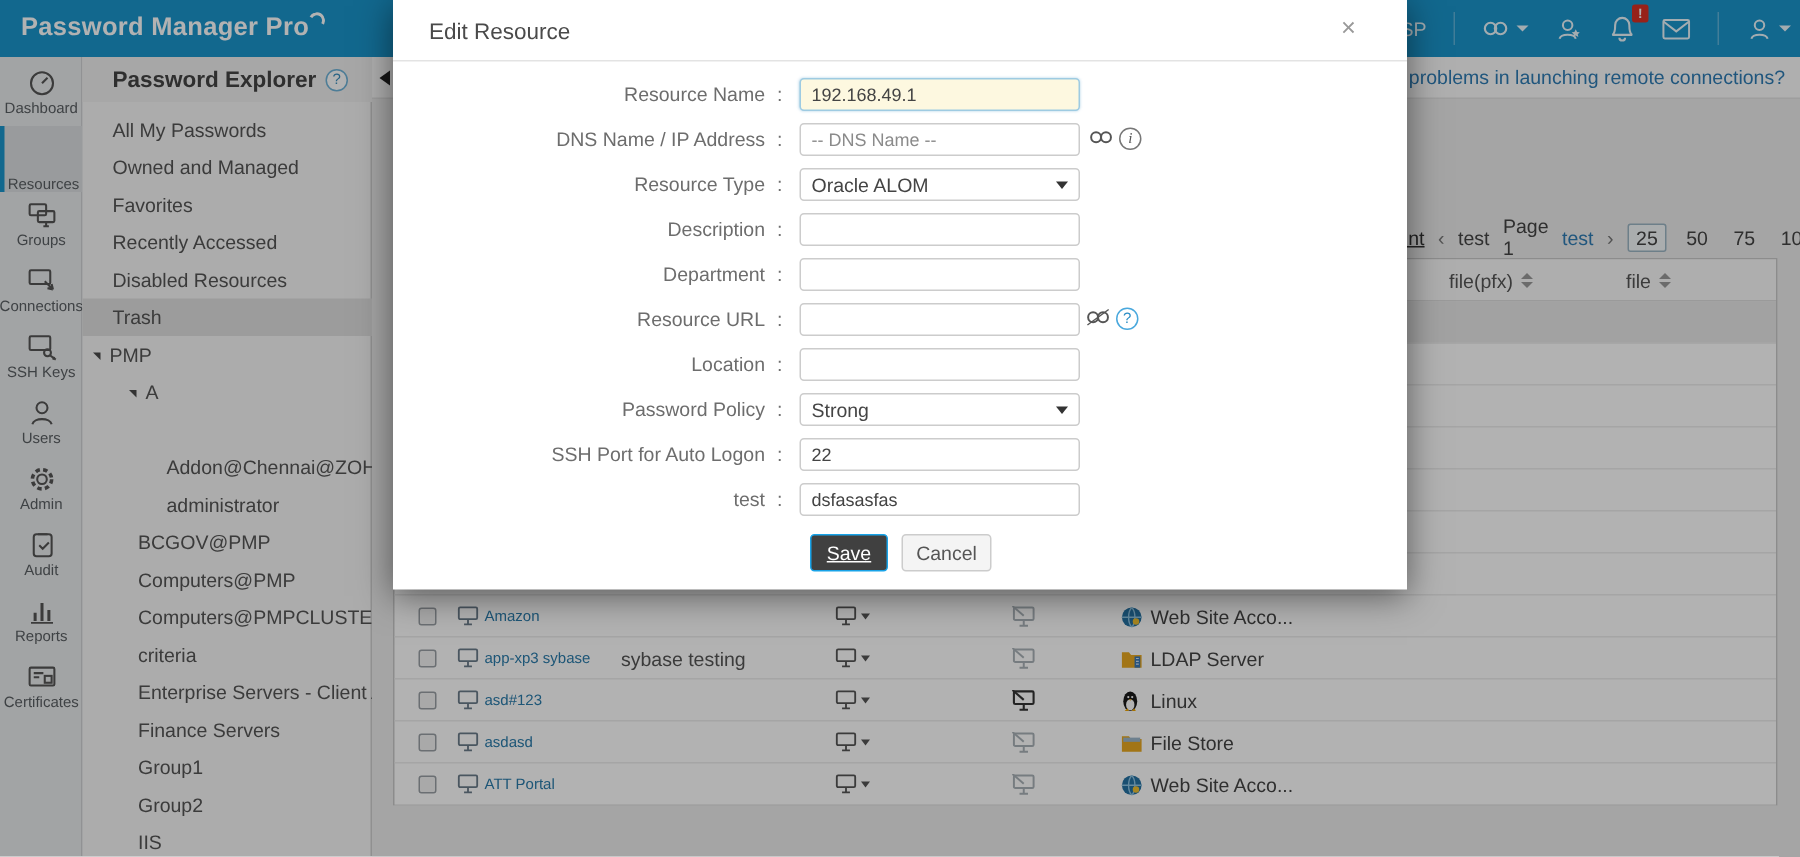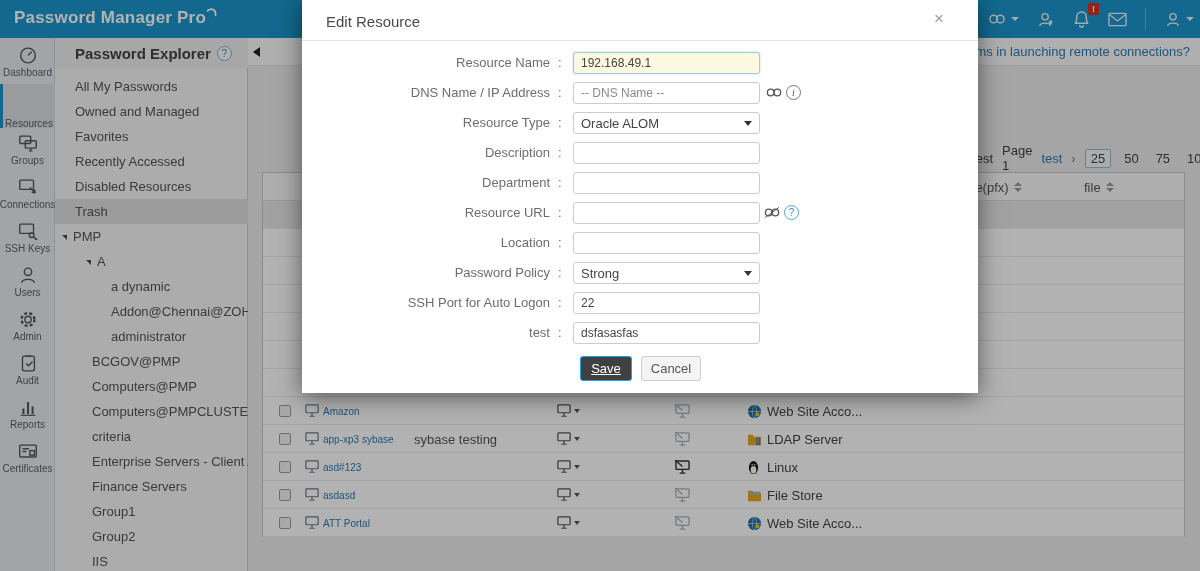--- a/index.html
+++ b/index.html
@@ -56,21 +56,21 @@
   .trow.selected { background:#e8e8e8; }
   .cell { position:absolute; top:0; height:28px; display:flex; align-items:center; }
   .cbx { width:12px; height:12px; border:1px solid #9aa0a5; border-radius:2px; background:#f2f2f2; cursor:pointer; }
   .rname { font-size:10px; color:#2b7cab; cursor:pointer; }
   .rdesc { font-size:13px; color:#555; }
   .rtype { font-size:13px; color:#444; }
   .mini-caret { width:0; height:0; border-left:3px solid transparent; border-right:3px solid transparent; border-top:4px solid #555; margin-left:2px; }
 
   
   .dim { position:absolute; inset:0; background:rgba(0,0,0,0.30); z-index:50; }
-  .modal { position:absolute; left:262px; top:0; width:676px; height:393px; background:#fff; z-index:60; box-shadow:0 4px 22px rgba(0,0,0,.5);margin-left:40px; }
+  .modal { position:absolute; left:262px; top:0; width:676px; height:393px; background:#fff; z-index:60; box-shadow:0 4px 22px rgba(0,0,0,.5); }
   .modal-title { position:absolute; left:24px; top:13px; font-size:15px; color:#4a4a4a; }
   .modal-close { position:absolute; right:34px; top:9px; font-size:17px; color:#999; cursor:pointer; }
   .modal-divider { position:absolute; left:0; top:40px; width:676px; height:1px; background:#e3e3e3; }
   .frow { position:absolute; left:0; width:676px; height:22px; }
   .flabel { position:absolute; left:0; top:3px; width:248px; text-align:right; font-size:13px; color:#6d6d6d; }
   .fcolon { position:absolute; left:256px; top:3px; font-size:13px; color:#6d6d6d; }
   .finput { position:absolute; left:271px; top:0; width:187px; height:22px; border:1px solid #ccc; border-radius:3px; font-size:12px; color:#444; padding:0 7px; background:#fff; font-family:"Liberation Sans", sans-serif; }
   .finput.focused { background:#fdf8e0; border:1px solid #9ecbe2; box-shadow:0 0 2px rgba(120,180,215,.6); }
   .finput.ghost { color:#8b8b8b; }
   .fselect { position:absolute; left:271px; top:0; width:187px; height:22px; border:1px solid #ccc; border-radius:3px; font-size:13px; color:#444; padding:0 7px; display:flex; align-items:center; justify-content:space-between; cursor:pointer; background:#fff; }
@@ -241,23 +241,20 @@
         <span>Disabled Resources</span>
       </div>
     <div class="tree-item" style="top:186px;padding-left:7px">
         <span class="expander"></span>
         <span>PMP</span>
       </div>
     <div class="tree-item" style="top:211px;padding-left:31px">
         <span class="expander"></span>
         <span>A</span>
       </div>
-    <div class="tree-item" style="top:236px;padding-left:56px">
-        <span>a dynamic</span>
-      </div>
     <div class="tree-item" style="top:261px;padding-left:56px">
         <span>Addon@Chennai@ZOHO@Indi</span>
       </div>
     <div class="tree-item" style="top:286px;padding-left:56px">
         <span>administrator</span>
       </div>
     <div class="tree-item" style="top:311px;padding-left:37px">
         <span>BCGOV@PMP</span>
       </div>
     <div class="tree-item" style="top:336px;padding-left:37px">

